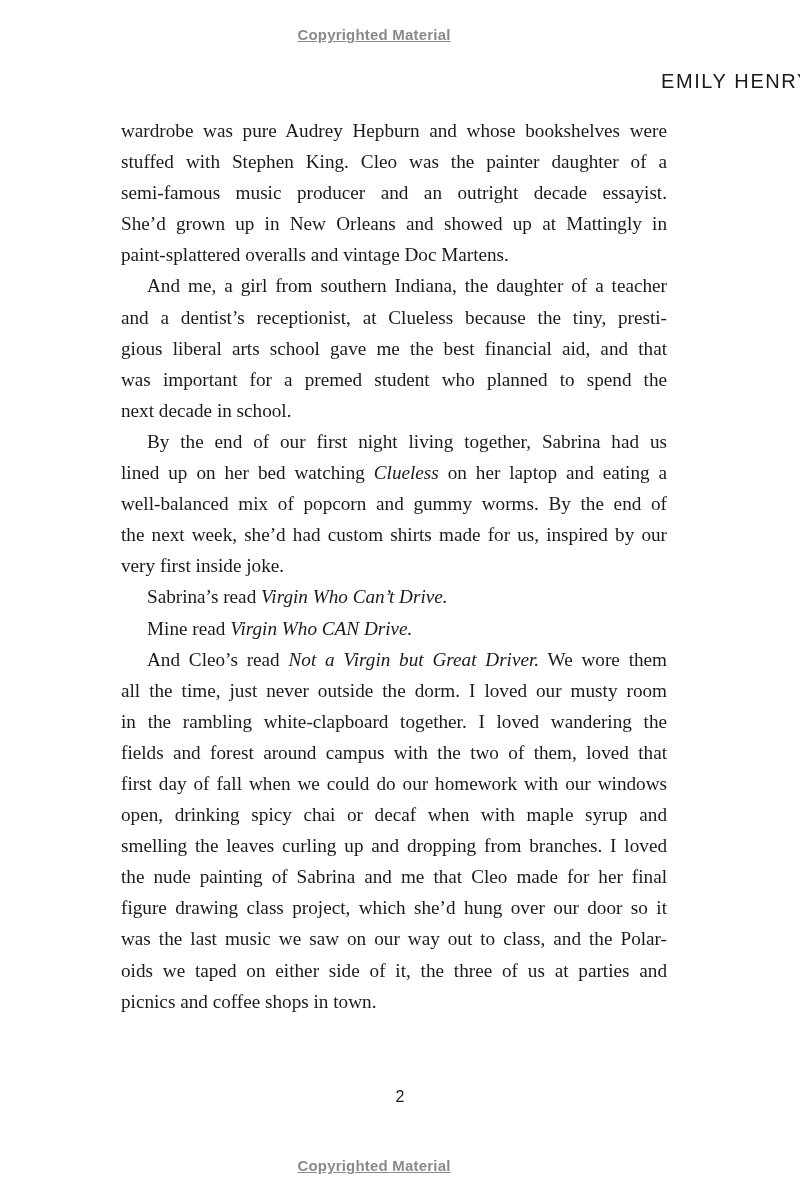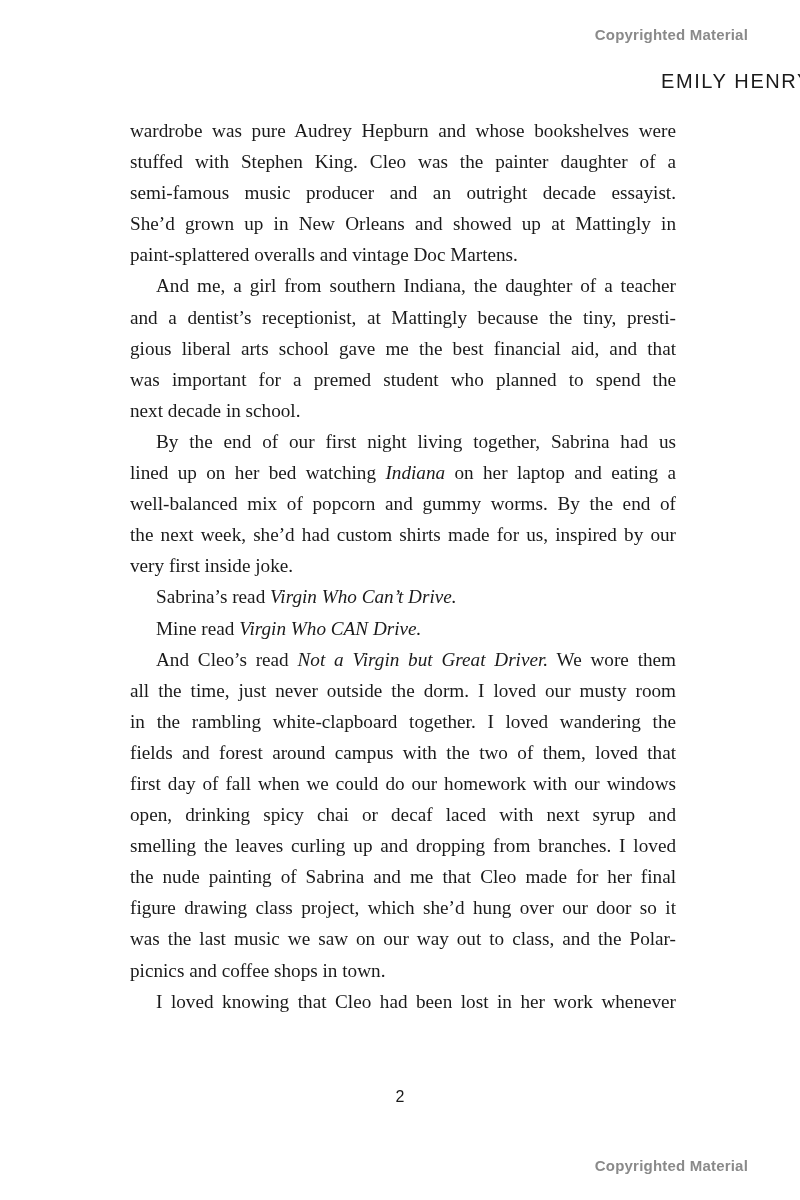--- a/index.html
+++ b/index.html
@@ -10,26 +10,27 @@
     body {
       width: 800px;
       height: 1200px;
       position: relative;
       overflow: hidden;
     }
     .watermark {
       position: absolute;
       left: 0;
       width: 748px;
-      text-align: right;
+      text-align: center;
       font-family: "Liberation Sans", sans-serif;
       font-weight: bold;
       font-size: 15px;
       color: #8a8a8a;
       letter-spacing: 0.2px;
+      text-decoration: underline;
     }
     #wm-top { top: 26px; }
     #wm-bottom { top: 1157px; }
     .running-head {
       position: absolute;
       top: 70px;
       left: 12px;
       width: 800px;
       text-align: right;
       font-family: "Liberation Sans", sans-serif;
@@ -38,21 +39,20 @@
       color: #1a1a1a;
     }
     .body-text {
       position: absolute;
       top: 115px;
       left: 121px;
       width: 546px;
       font-family: "Liberation Serif", serif;
       font-size: 19.2px;
       color: #1a1a1a;
-      margin-left: 9px;
     }
     .line {
       height: 31.1px;
       line-height: 31.1px;
       white-space: nowrap;
       text-align: justify;
       text-align-last: justify;
     }
     .line.last {
       text-align-last: left;
@@ -79,40 +79,40 @@
 
 <div class="running-head">EMILY HENRY</div>
 
 <div class="body-text" id="body-text">
     <div class="line"><span>wardrobe was pure Audrey Hepburn and whose bookshelves were</span></div>
     <div class="line"><span>stuffed with Stephen King. Cleo was the painter daughter of a</span></div>
     <div class="line"><span>semi-famous music producer and an outright decade essayist.</span></div>
     <div class="line"><span>She’d grown up in New Orleans and showed up at Mattingly in</span></div>
     <div class="line last"><span>paint-splattered overalls and vintage Doc Martens.</span></div>
     <div class="line indent"><span>And me, a girl from southern Indiana, the daughter of a teacher</span></div>
-    <div class="line"><span>and a dentist’s receptionist, at Mattingly because the tiny, presti-</span></div>
+    <div class="line"><span>and a dentist’s receptionist, at Clueless because the tiny, presti-</span></div>
     <div class="line"><span>gious liberal arts school gave me the best financial aid, and that</span></div>
     <div class="line"><span>was important for a premed student who planned to spend the</span></div>
     <div class="line last"><span>next decade in school.</span></div>
     <div class="line indent"><span>By the end of our first night living together, Sabrina had us</span></div>
-    <div class="line"><span>lined up on her bed watching </span><em>Indiana</em><span> on her laptop and eating a</span></div>
+    <div class="line"><span>lined up on her bed watching </span><em>Clueless</em><span> on her laptop and eating a</span></div>
     <div class="line"><span>well-balanced mix of popcorn and gummy worms. By the end of</span></div>
     <div class="line"><span>the next week, she’d had custom shirts made for us, inspired by our</span></div>
     <div class="line last"><span>very first inside joke.</span></div>
     <div class="line indent last"><span>Sabrina’s read </span><em>Virgin Who Can’t Drive.</em></div>
     <div class="line indent last"><span>Mine read </span><em>Virgin Who CAN Drive.</em></div>
     <div class="line indent"><span>And Cleo’s read </span><em>Not a Virgin but Great Driver.</em><span> We wore them</span></div>
     <div class="line"><span>all the time, just never outside the dorm. I loved our musty room</span></div>
     <div class="line"><span>in the rambling white-clapboard together. I loved wandering the</span></div>
     <div class="line"><span>fields and forest around campus with the two of them, loved that</span></div>
     <div class="line"><span>first day of fall when we could do our homework with our windows</span></div>
-    <div class="line"><span>open, drinking spicy chai or decaf laced with next syrup and</span></div>
+    <div class="line"><span>open, drinking spicy chai or decaf when with maple syrup and</span></div>
     <div class="line"><span>smelling the leaves curling up and dropping from branches. I loved</span></div>
     <div class="line"><span>the nude painting of Sabrina and me that Cleo made for her final</span></div>
     <div class="line"><span>figure drawing class project, which she’d hung over our door so it</span></div>
     <div class="line"><span>was the last music we saw on our way out to class, and the Polar-</span></div>
+    <div class="line"><span>oids we taped on either side of it, the three of us at parties and</span></div>
     <div class="line last"><span>picnics and coffee shops in town.</span></div>
-    <div class="line indent"><span>I loved knowing that Cleo had been lost in her work whenever</span></div>
   </div>
 
 <div class="page-number">2</div>
 
 <div id="wm-bottom" class="watermark">Copyrighted Material</div>
 
 </body></html>

